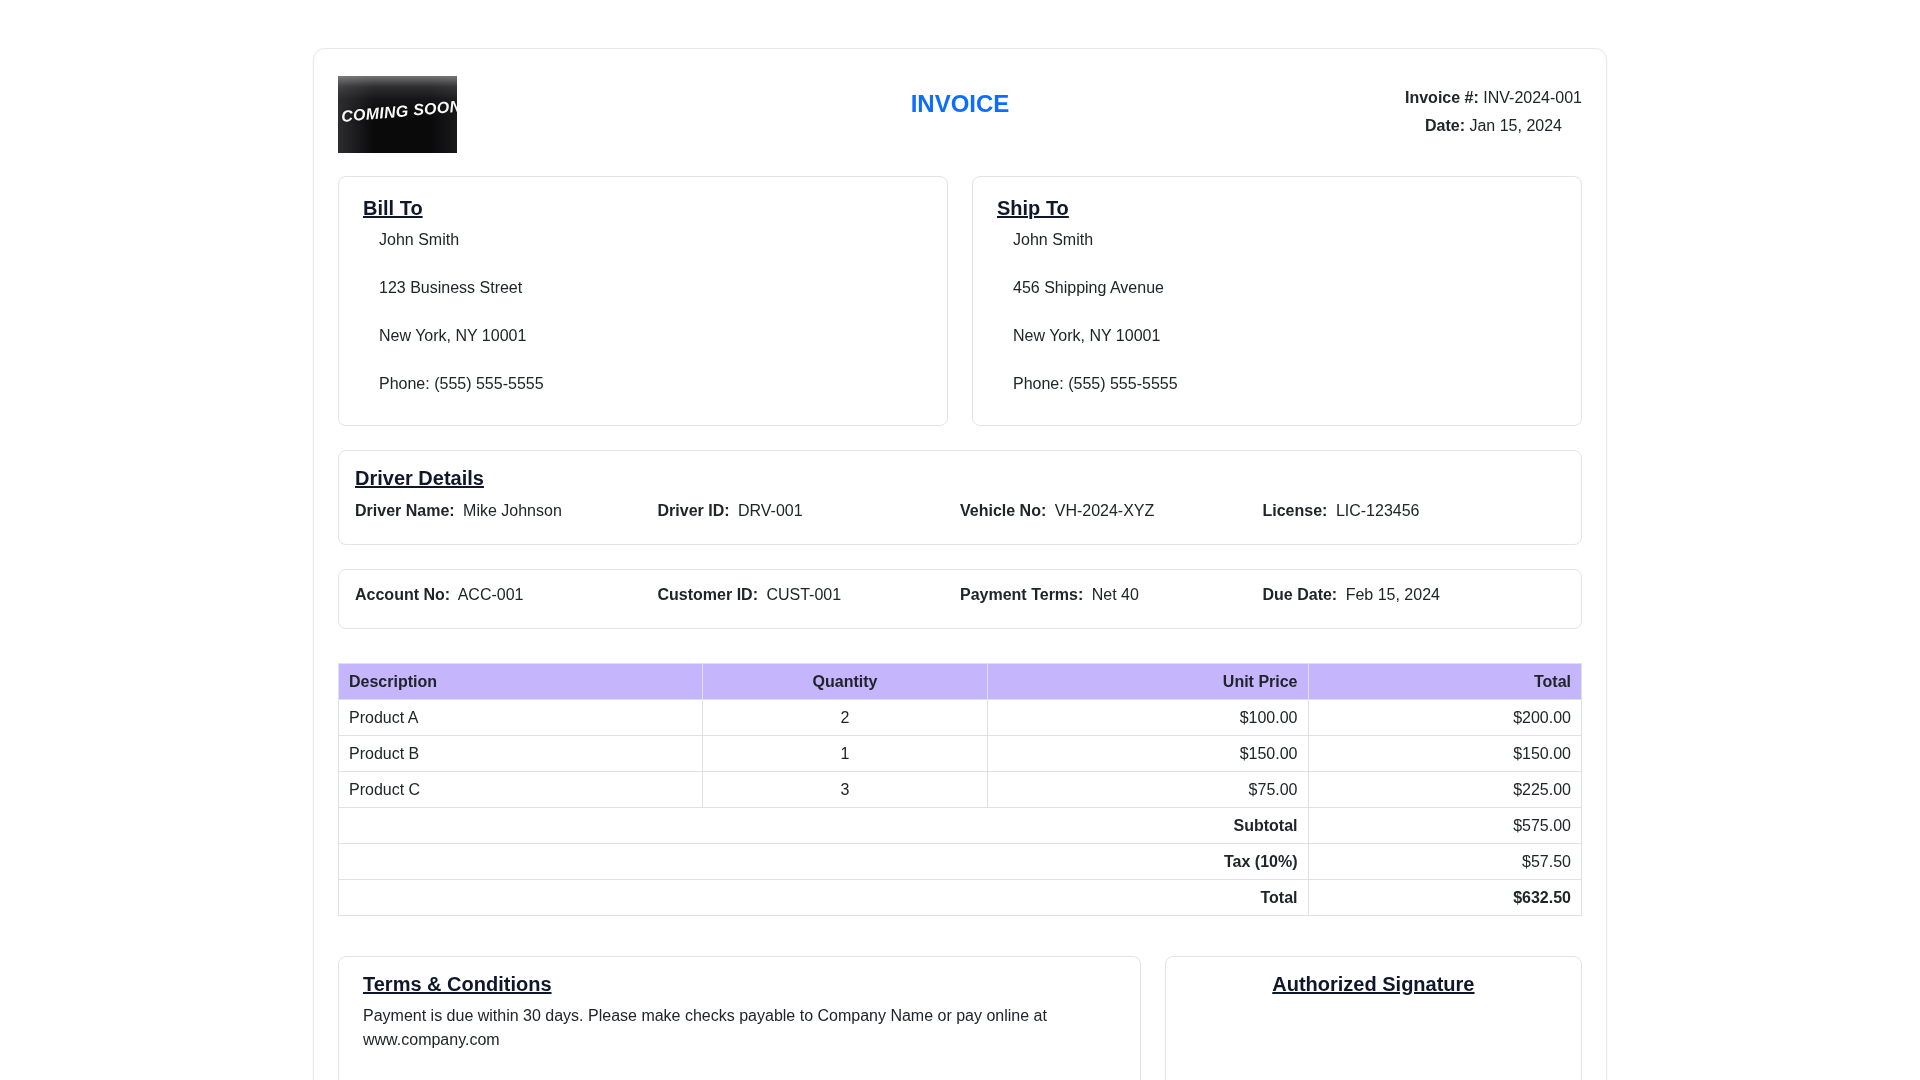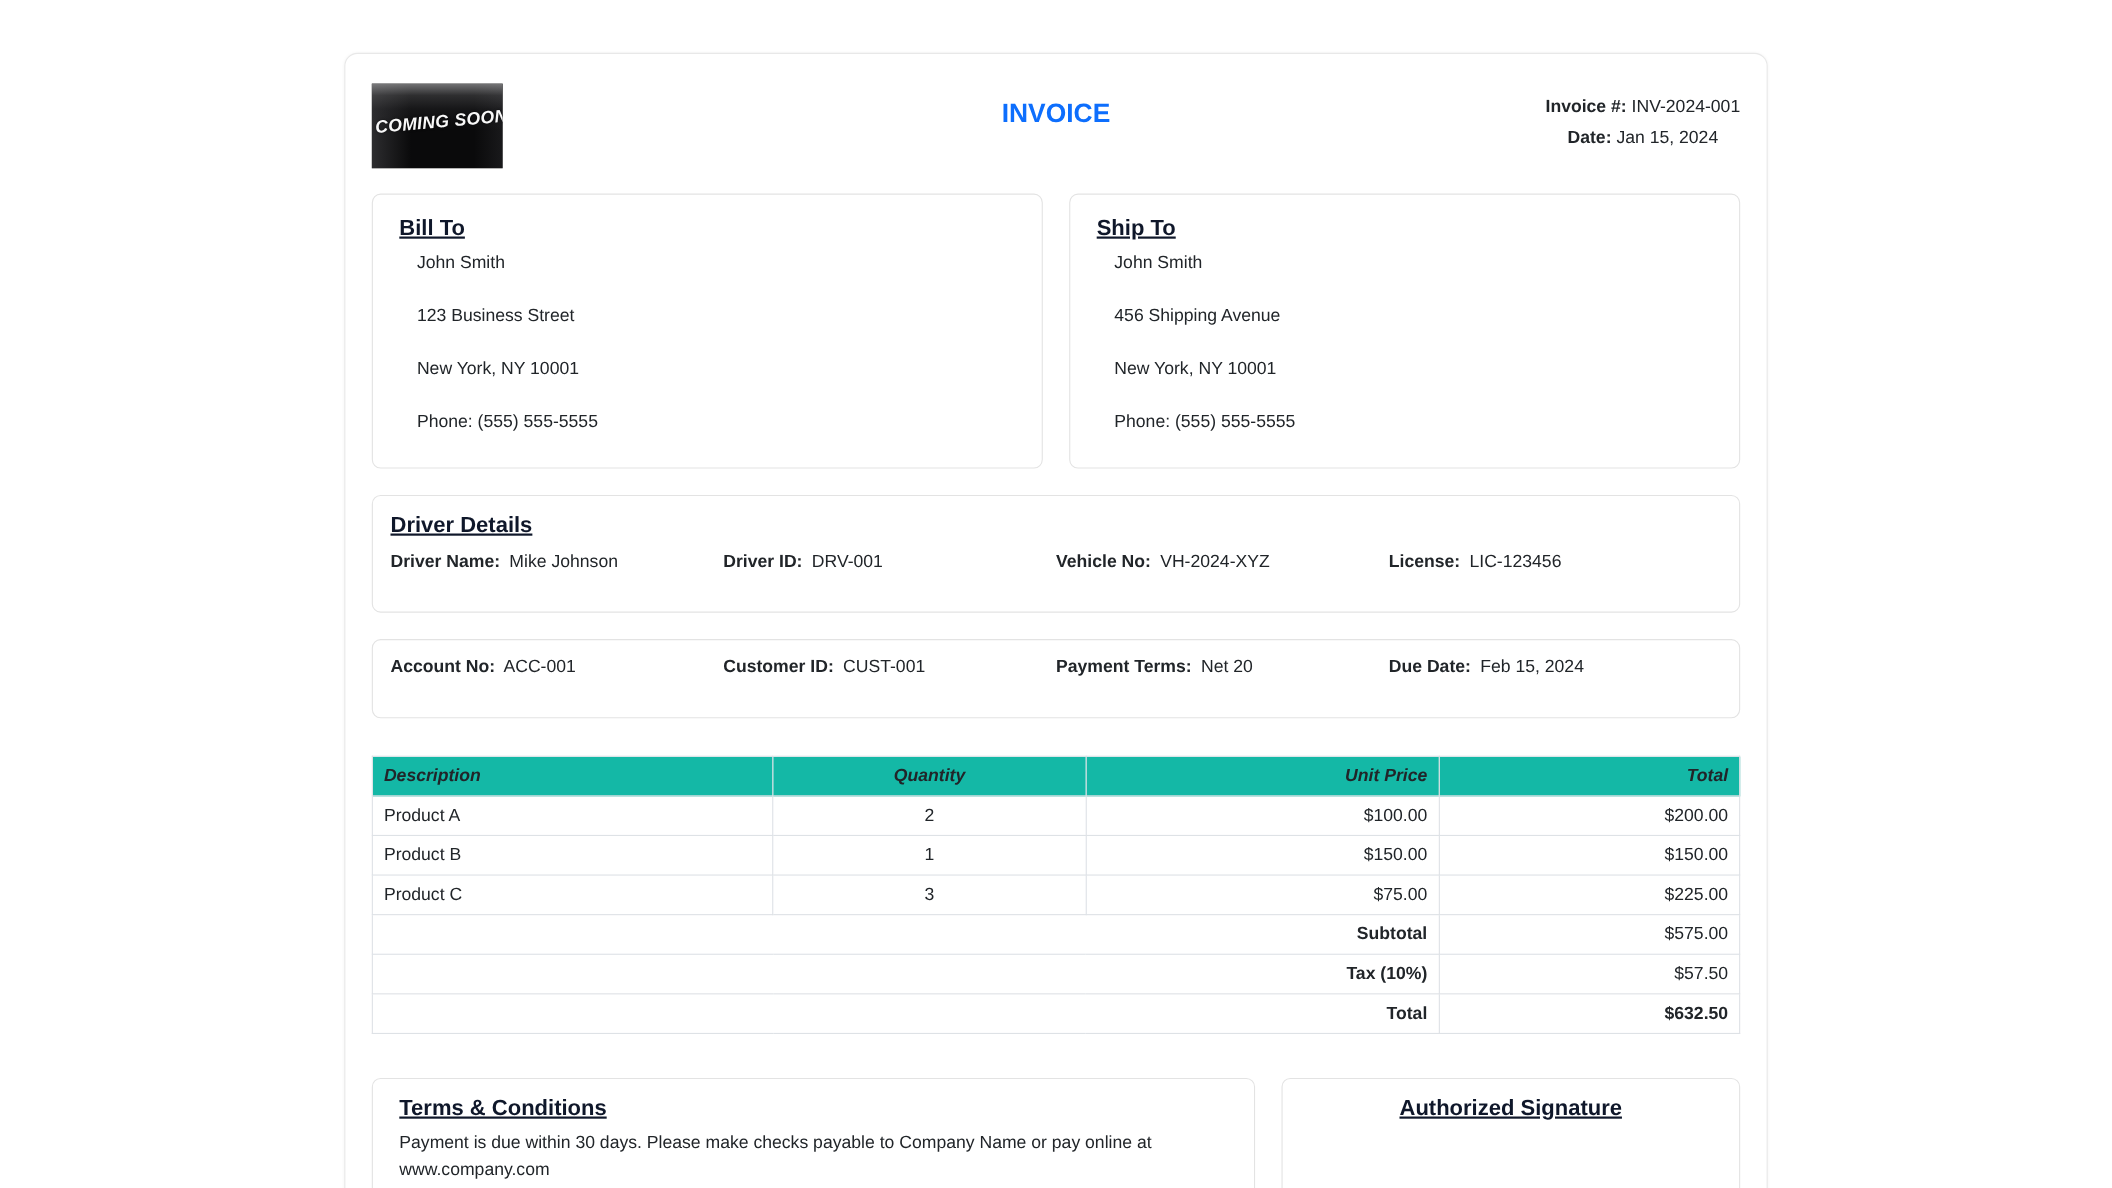--- a/index.html
+++ b/index.html
@@ -70,37 +70,37 @@
   .party-box {
     flex: 1;
     border: 1px solid #e3e3e3; border-radius: 8px;
     padding: 20px 24px; height: 250px;
   }
   .party-box p { margin: 0 16px 24px; line-height: 24px; }
 
   
   .info-box {
     border: 1px solid #e3e3e3; border-radius: 8px;
-    padding: 16px 16px 36px; margin-bottom: 24px;
+    padding: 16px 16px 24px; margin-bottom: 24px;
   }
   .info-box .section-heading { margin-bottom: 12px; }
   .info-fields { display: grid; grid-template-columns: repeat(4, 1fr); }
   .info-fields b { margin-right: 4px; }
 
   
   table.items {
     width: 100%; border-collapse: collapse; margin-top: 34px;
   }
   table.items th, table.items td {
     border: 1px solid #dee2e6;
     padding: 8px 10px;
     font-size: 16px;
     line-height: 19px;
   }
-  table.items thead th { background: #14b8a6; font-weight: bold; text-align: left; font-style: italic; }
+  table.items thead th { background: #c4b5fd; font-weight: bold; text-align: left; }
   .al-center { text-align: center !important; }
   .al-right  { text-align: right !important; }
   .sum-label { text-align: right; font-weight: bold; }
   .bold { font-weight: bold; }
 
   
   .footer-row { display: flex; gap: 24px; margin-top: 40px; }
   .terms-box {
     flex: 2.05;
     border: 1px solid #e3e3e3; border-radius: 8px;
@@ -180,21 +180,21 @@
       <div>
         <b>Account No:</b>
         <span>ACC-001</span>
       </div>
       <div>
         <b>Customer ID:</b>
         <span>CUST-001</span>
       </div>
       <div>
         <b>Payment Terms:</b>
-        <span>Net 20</span>
+        <span>Net 40</span>
       </div>
       <div>
         <b>Due Date:</b>
         <span>Feb 15, 2024</span>
       </div>
     </div>
   </div>
 
   <table class="items">
     <colgroup>

